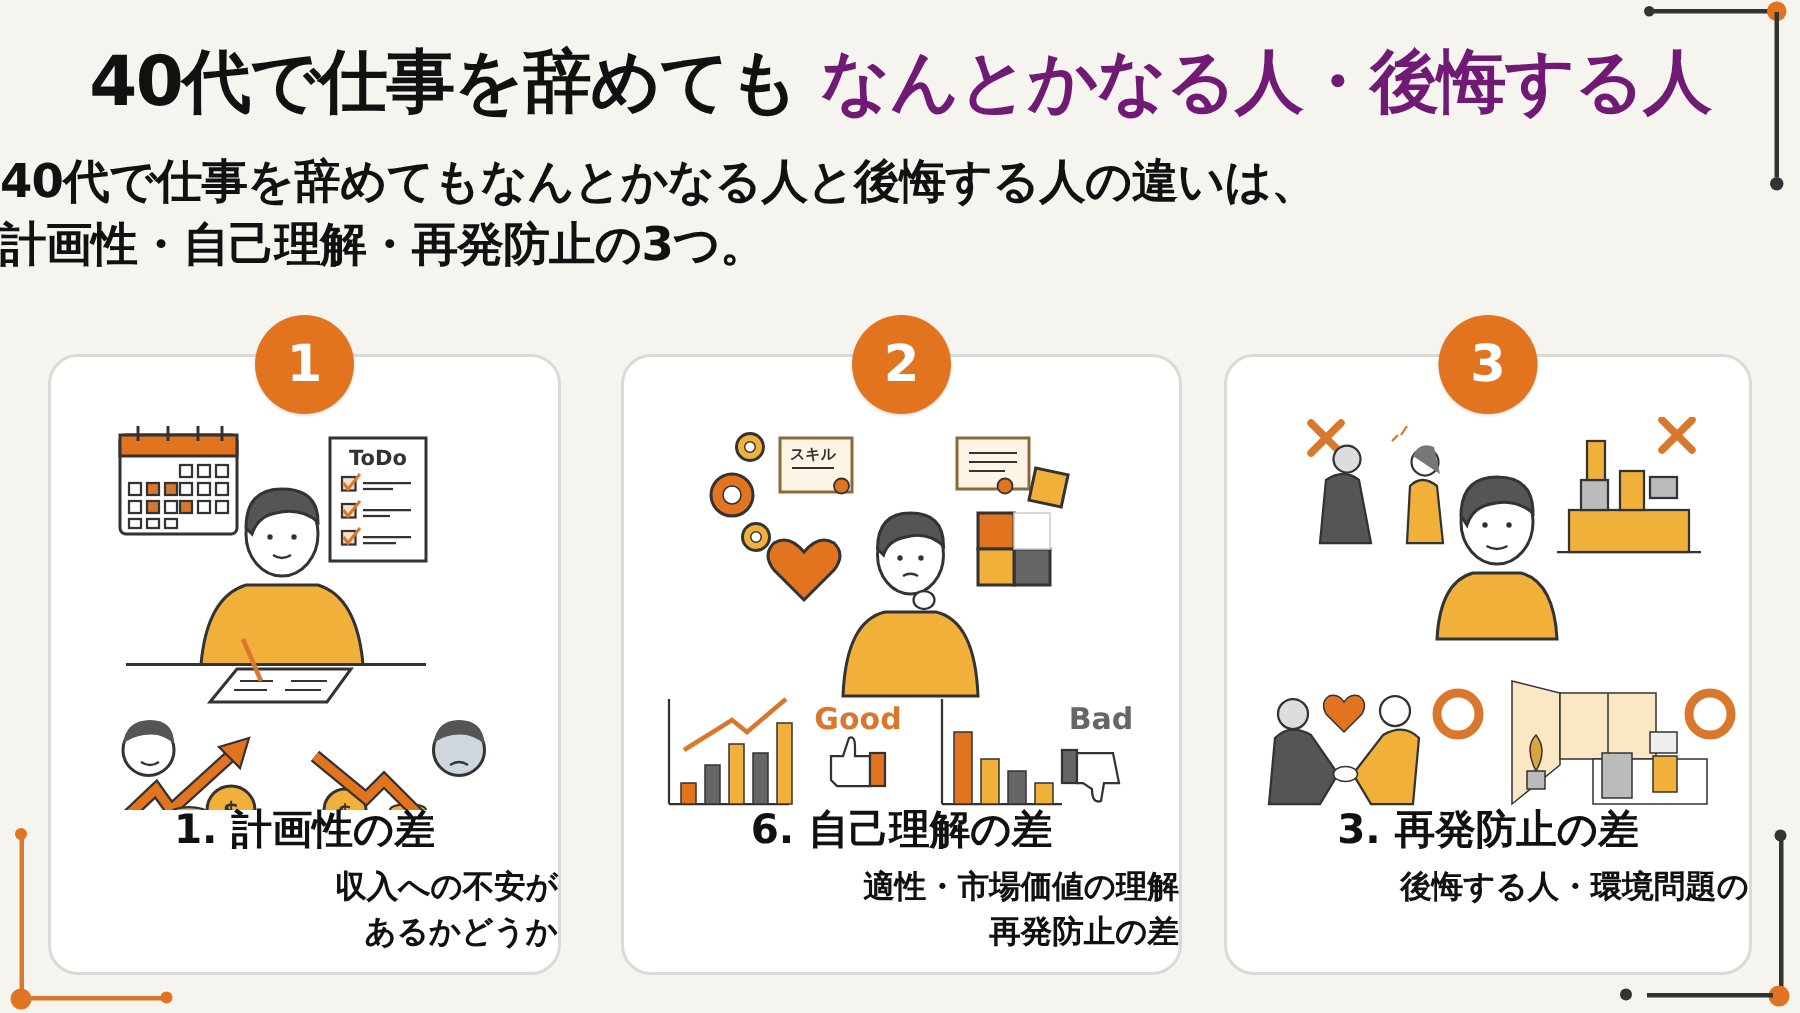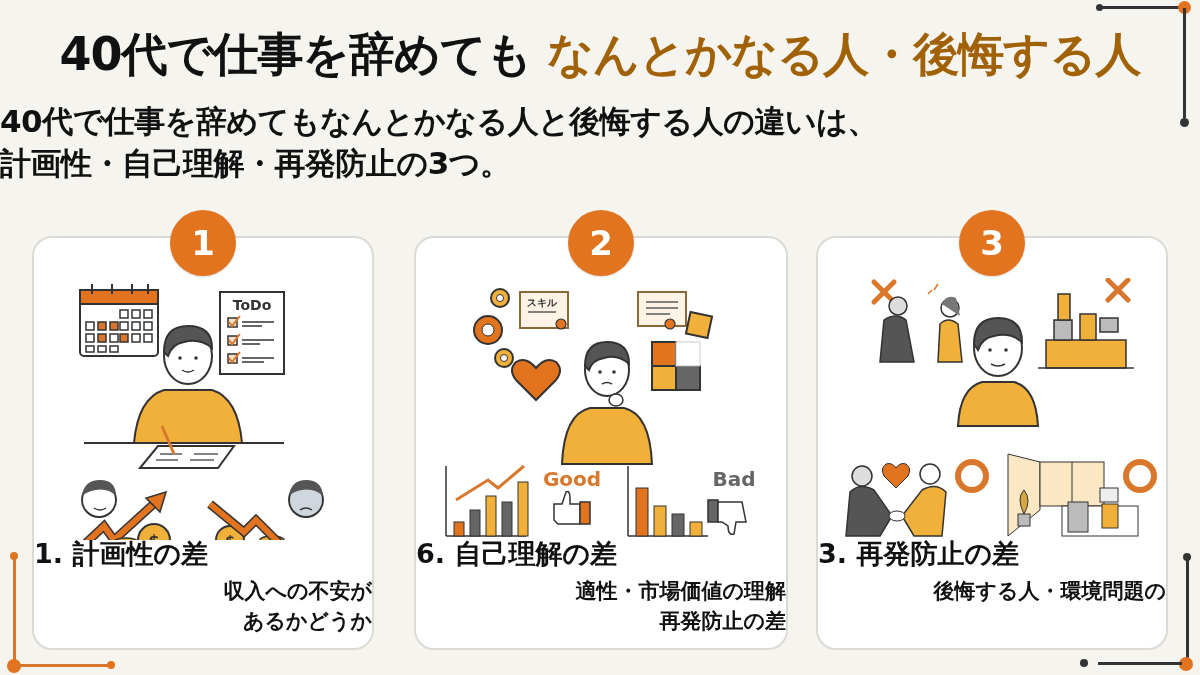--- a/index.html
+++ b/index.html
@@ -8,21 +8,21 @@
     background: #f5f4ef;
     font-family: "DejaVu Sans", "Liberation Sans", sans-serif;
     color: #111;
     position: relative;
   }
   .title {
     position: absolute; left: 0; right: 0; top: 24px;
     text-align: center; font-weight: 900; font-size: 46px; letter-spacing: -1px;
     line-height: 60px; white-space: nowrap;
   }
-  .title .accent { color: #a16207; }
+  .title .accent { color: #701a75; }
   .subtitle {
     position: absolute; left: 0; right: 0; top: 100px;
     font-weight: 700; font-size: 31px; line-height: 42px;
     letter-spacing: -0.5px;
   }
   
   .deco-line { position: absolute; background: #333; }
   .deco-dot { position: absolute; border-radius: 50%; background: #333; }
   .deco-line.o { background: #d9782c; }
   .deco-dot.o { background: #e2731f; }
@@ -33,21 +33,21 @@
   }
   .badge {
     position: absolute; top: -28px; left: 50%; transform: translateX(-50%);
     width: 66px; height: 66px; border-radius: 50%; background: #e2731f;
     color: #fff; font-weight: 900; font-size: 34px; text-align: center; line-height: 66px;
     box-shadow: 0 1px 2px rgba(0,0,0,.15);
   }
   .card-art { position: absolute; left: 0; right: 0; top: 40px; height: 262px; }
   .card-heading {
     position: absolute; left: 0; right: 0; top: 298px;
-    font-weight: 900; font-size: 27px; line-height: 36px;
+    text-align: center; font-weight: 900; font-size: 27px; line-height: 36px;
   }
   .card-desc {
     position: absolute; left: 0; right: 0; top: 338px;
     text-align: right; font-weight: 700; font-size: 21px; line-height: 30px;
   }
   .card-desc span { display: block; }
   svg { display: block; }
   .lbl-good { fill: #d9782c; font-weight: 700; font-size: 20px; font-family: "DejaVu Sans", sans-serif; }
   .lbl-bad { fill: #666; font-weight: 700; font-size: 20px; font-family: "DejaVu Sans", sans-serif; }
 </style>

